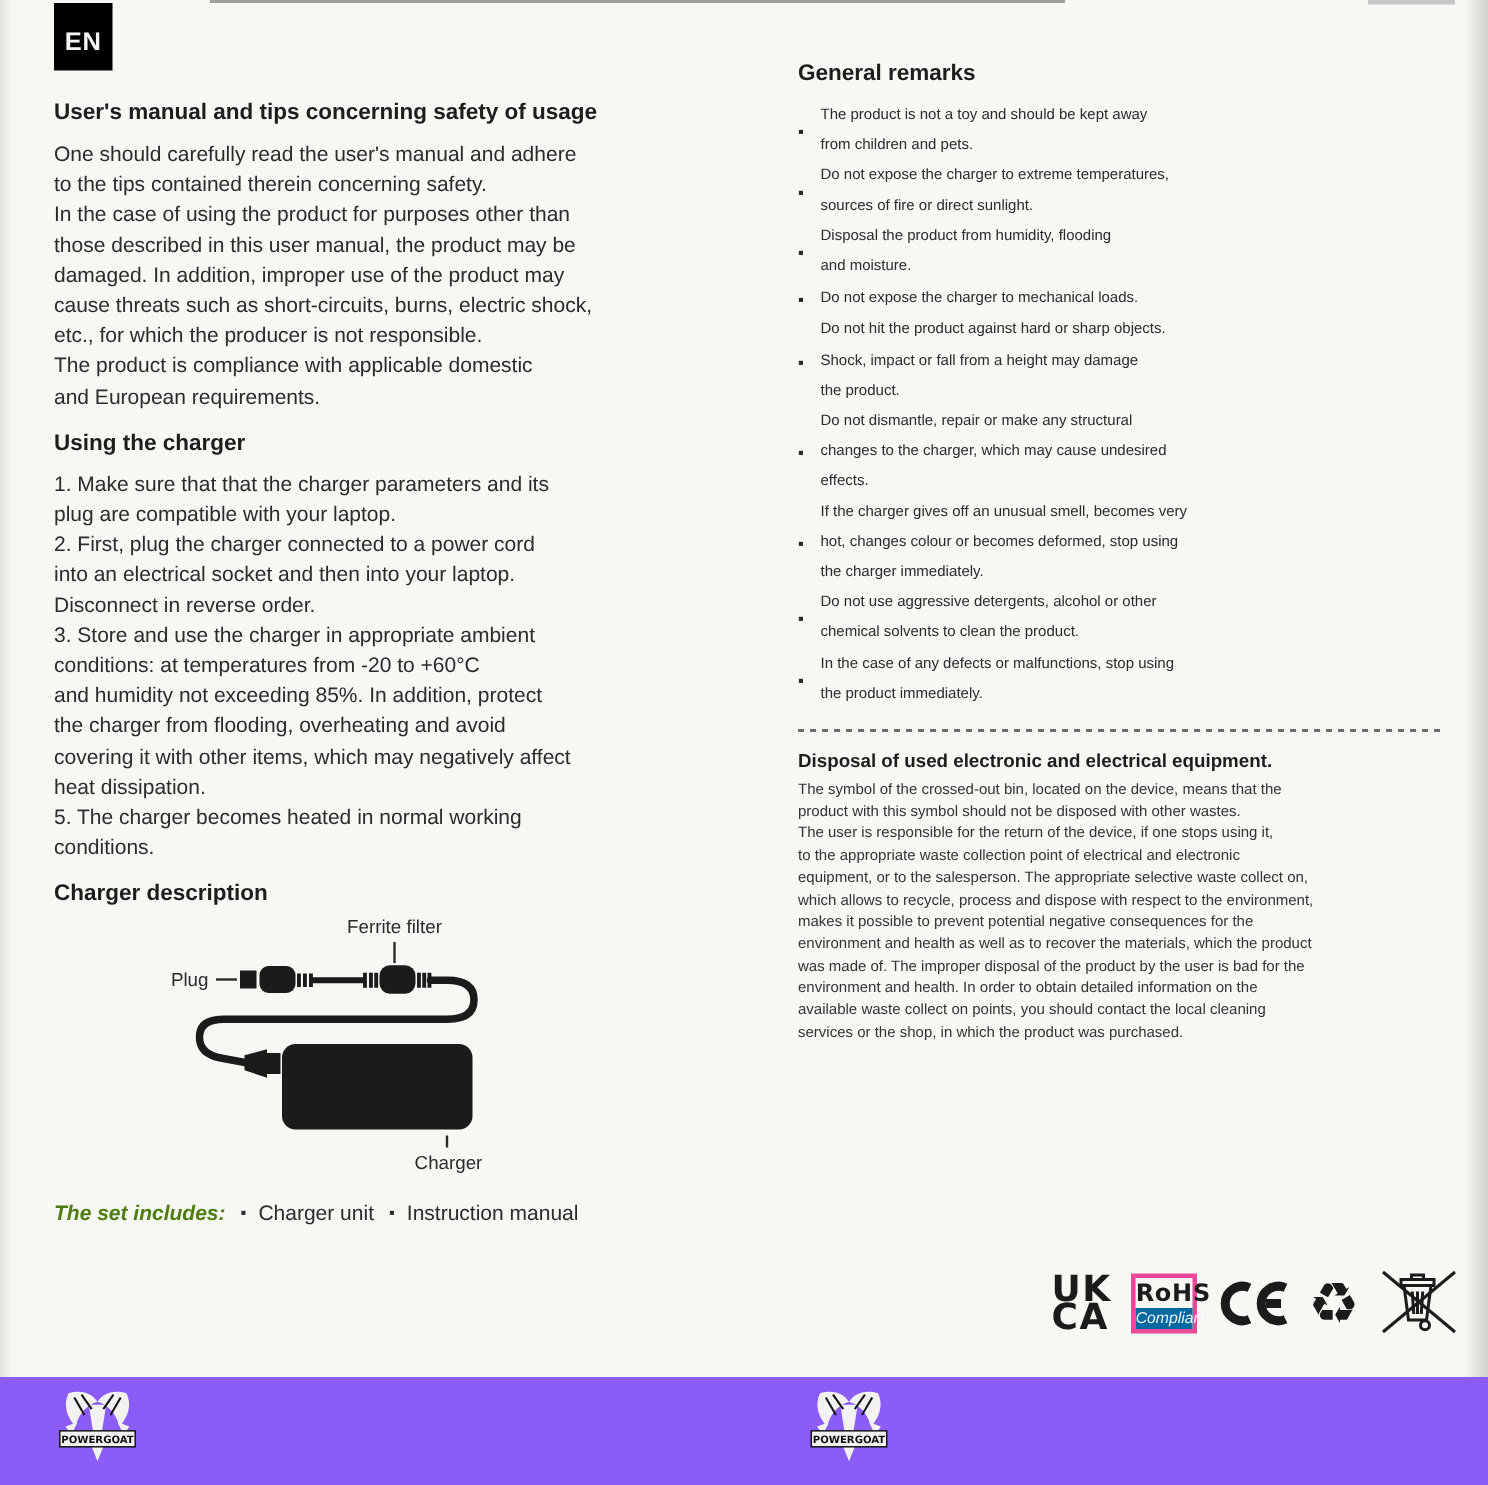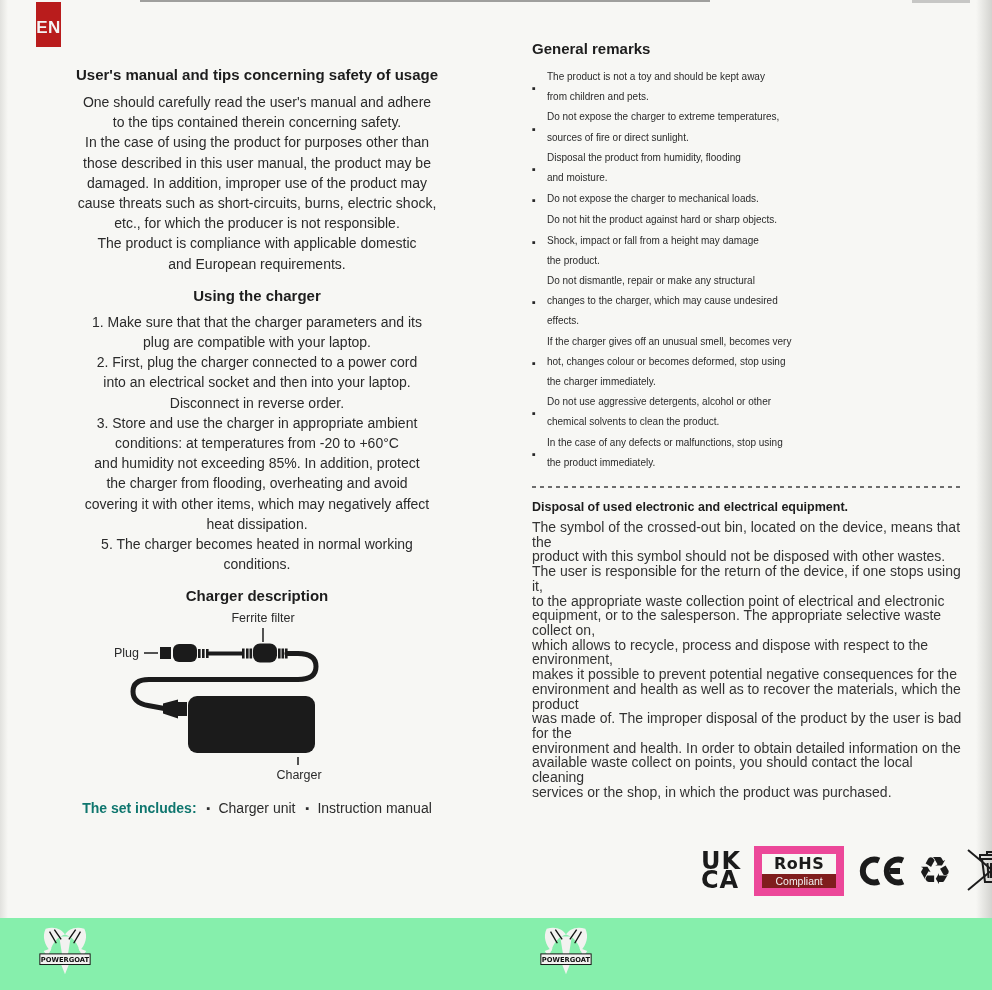--- a/index.html
+++ b/index.html
@@ -9,65 +9,65 @@
     background:#f7f7f4; color:#2b2b2b;
     font-family:"Liberation Sans", sans-serif;
   }
   
   .top-scan-line { position:absolute; top:0; left:140px; width:570px; height:2px; background:rgba(50,50,50,.45); }
   .top-scan-smudge { position:absolute; top:0; left:912px; width:58px; height:3px; background:rgba(110,110,110,.35); }
   .edge-right { position:absolute; top:0; right:0; width:16px; height:918px; background:linear-gradient(to left, rgba(175,175,170,.5), rgba(175,175,170,0)); }
   .edge-left { position:absolute; top:0; left:0; width:8px; height:918px; background:linear-gradient(to right, rgba(185,185,180,.35), rgba(185,185,180,0)); }
 
   .en-badge {
-    position:absolute; left:36px; top:2px; width:25px; height:45px;
-    background:#b91c1c; color:#f4f4f4; font-weight:bold; font-size:17px;
+    position:absolute; left:36px; top:2px; width:39px; height:45px;
+    background:#000000; color:#f4f4f4; font-weight:bold; font-size:17px;
     display:flex; align-items:center; justify-content:center; letter-spacing:.5px;
     padding-top:6px;
   }
 
   .col { position:absolute; }
-  .col-left  { left:36px;  top:66px; width:442px;text-align:center; }
+  .col-left  { left:36px;  top:66px; width:442px; }
   .col-right { left:532px; top:40px; width:436px; }
 
   .section-heading { margin:0; font-size:15px; font-weight:700; color:#1d1d1d; }
   .body-text { margin:9px 0 4px; font-size:14px; line-height:20.2px; white-space:pre-line; }
 
   .mt13 { margin-top:13px; }
   .numlist { margin-top:8px; }
   .numlist p { margin:0; font-size:14px; line-height:20.2px; white-space:pre-line; }
 
   ul.remarks { list-style:none; margin:10px 0 0; padding:0; }
   ul.remarks li { display:flex; font-size:10px; line-height:20.2px;align-items:center; }
   ul.remarks li::before { content:"▪"; flex:0 0 15px; font-size:11px; padding-top:2px; color:#262626; }
   ul.remarks li span { white-space:pre-line; }
 
   .dashed-sep { margin:13px 0 0; height:2px; width:428px;
     background:repeating-linear-gradient(90deg,#6d6d6d 0 4px, transparent 4px 8px); }
   .disposal-heading { margin:12px 0 0; font-size:12.5px; font-weight:700; color:#1d1d1d; }
-  .disposal-text { margin:6px 0 0; font-size:14px; line-height:14.7px; white-space:pre-line; color:#333; }
+  .disposal-text { margin:6px 0 0; font-size:10px; line-height:14.7px; white-space:pre-line; color:#333; }
 
   .diagram { display:block; margin-top:4px; }
   .diagram text { font-family:"Liberation Sans", sans-serif; font-size:12.5px; fill:#2a2a2a; }
   .ink { fill:#1b1b1b; }
   .cable { stroke:#1b1b1b; fill:none; stroke-linecap:round; }
 
   .set-line { margin-top:10px; font-size:14px; }
-  .set-label { font-weight:700; color:#0f766e; }
+  .set-label { font-weight:700; color:#4d7c0f;font-style:italic; }
   .set-item { margin-left:10px; }
   .set-item::before { content:"▪"; font-size:11px; margin-right:8px; vertical-align:1px; }
 
   .cert-row { position:absolute; left:701px; top:846px; display:flex; align-items:center; gap:13px; }
   .ukca { font-family:"DejaVu Sans", sans-serif; font-weight:bold; font-size:24px; line-height:19px; letter-spacing:1px; color:#1b1b1b; }
-  .rohs { border:8px solid #ec4899; width:90px; text-align:center; }
+  .rohs { border:3px solid #ec4899; width:44px; text-align:center; }
   .rohs-top { font-family:"DejaVu Sans", sans-serif; font-weight:bold; font-size:16px; line-height:20px; color:#1b1b1b; letter-spacing:.5px; }
-  .rohs-bottom { background:#7f1d1d; color:#f2f2f2; font-size:10.5px; line-height:14px; }
+  .rohs-bottom { background:#0369a1; color:#f2f2f2; font-size:10.5px; line-height:14px;font-style:italic; }
   .recycle-icon { font-family:"DejaVu Sans", sans-serif; font-size:38px; line-height:38px; color:#1b1b1b; }
 
-  .footer { position:absolute; left:0; right:0; bottom:0; height:72px; background:#86efac; }
+  .footer { position:absolute; left:0; right:0; bottom:0; height:72px; background:#8b5cf6; }
   .goat-logo { position:absolute; top:7px; }
   .goat-1 { left:36px; }
   .goat-2 { left:537px; }
   .goat-logo text { font-family:"DejaVu Sans", sans-serif; font-weight:bold; font-size:7px; fill:#101010; }
 </style>
 </head>
 <body>
 
 <div class="top-scan-line"></div>
 <div class="top-scan-smudge"></div>

